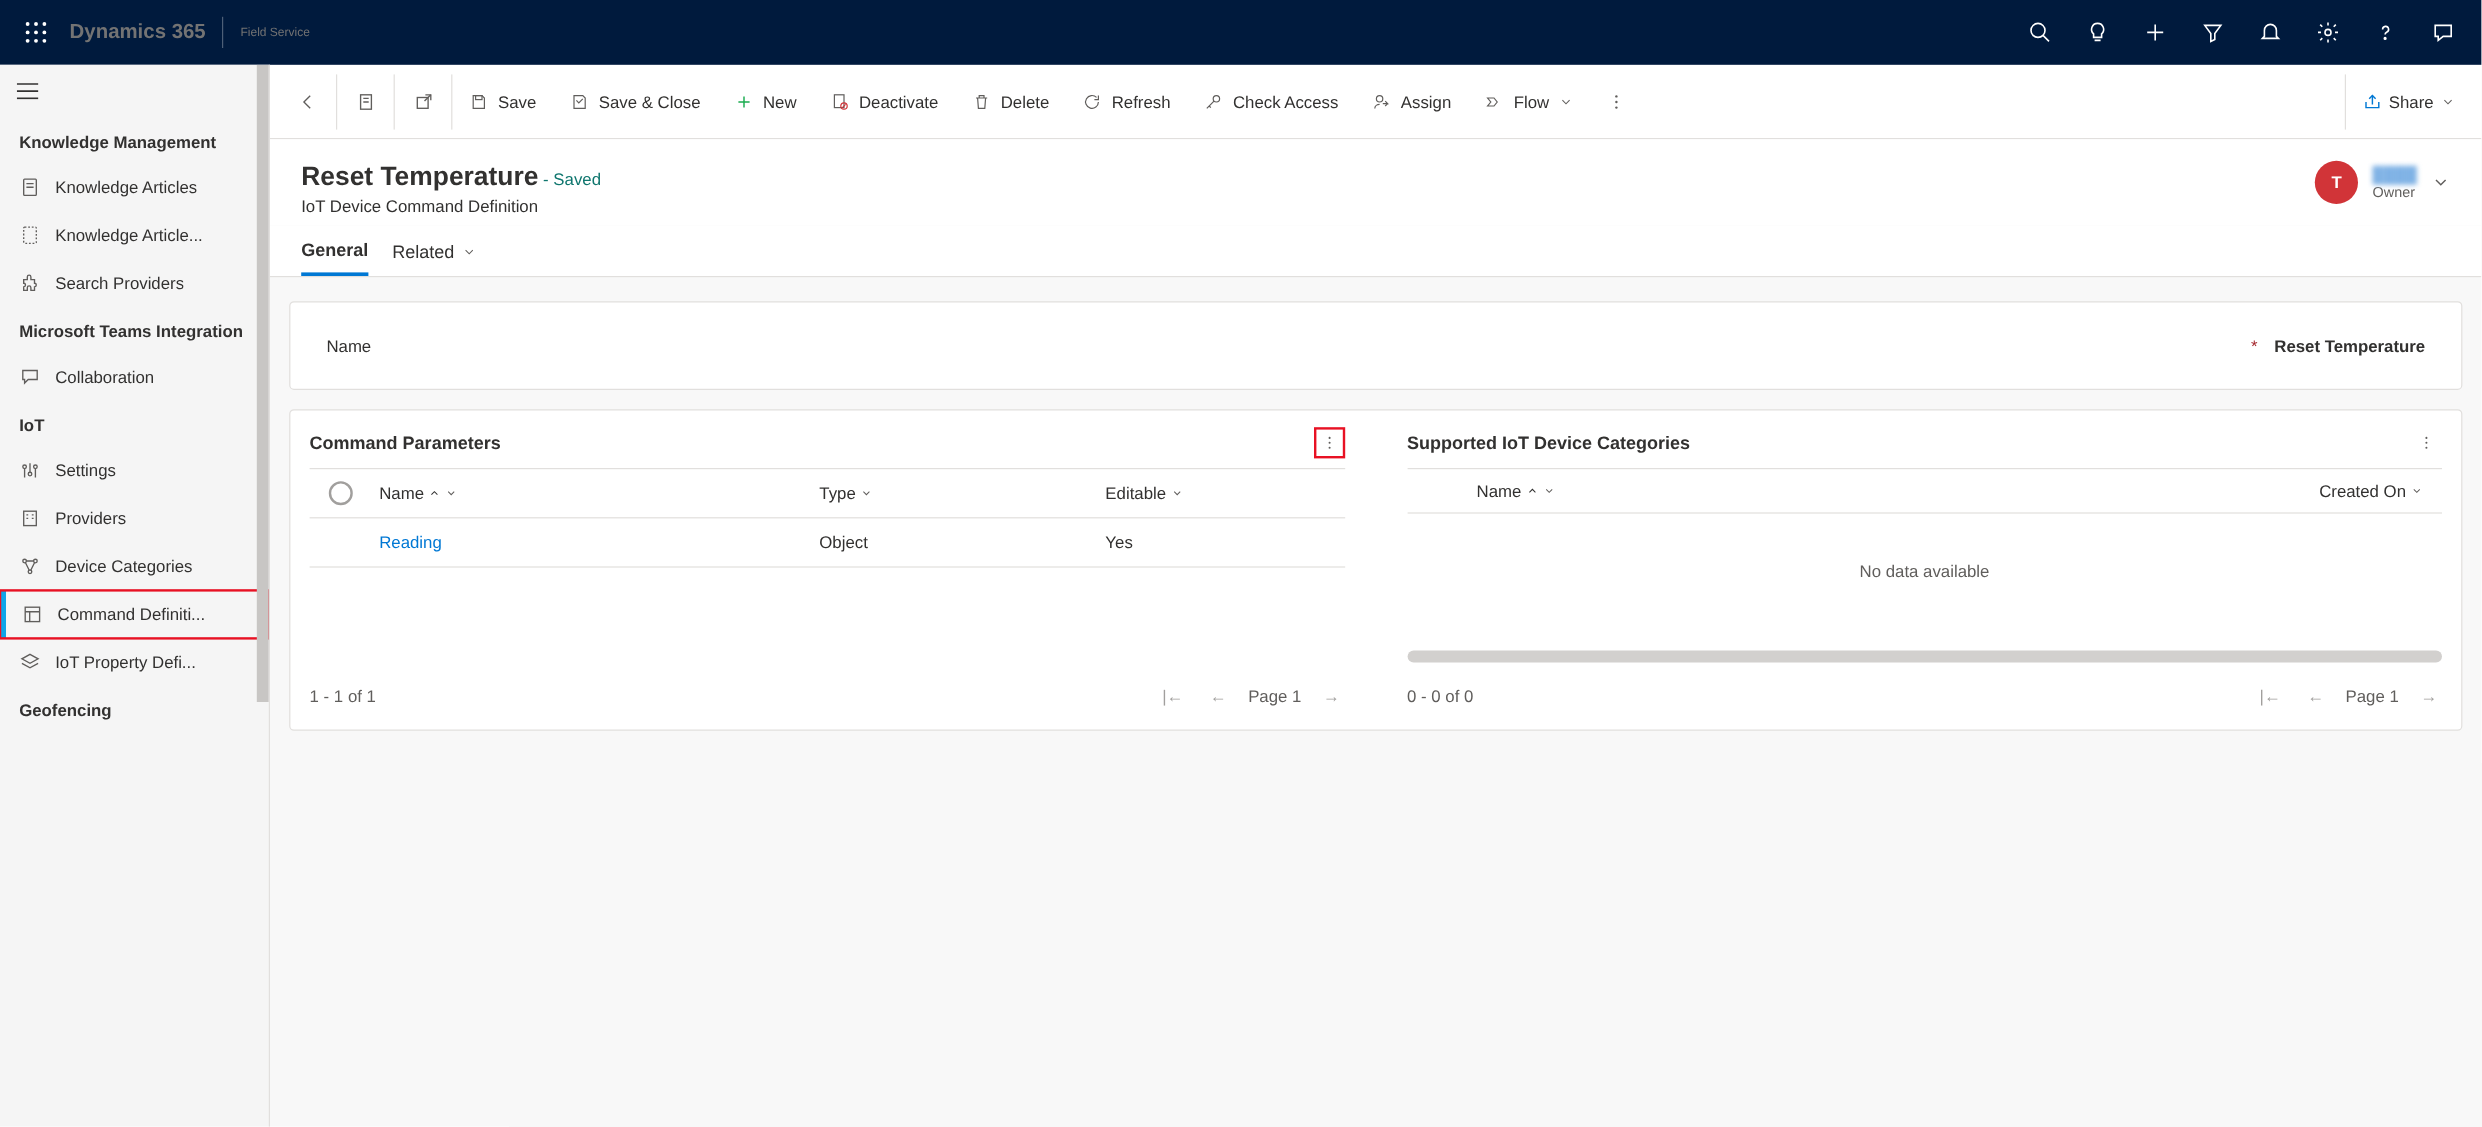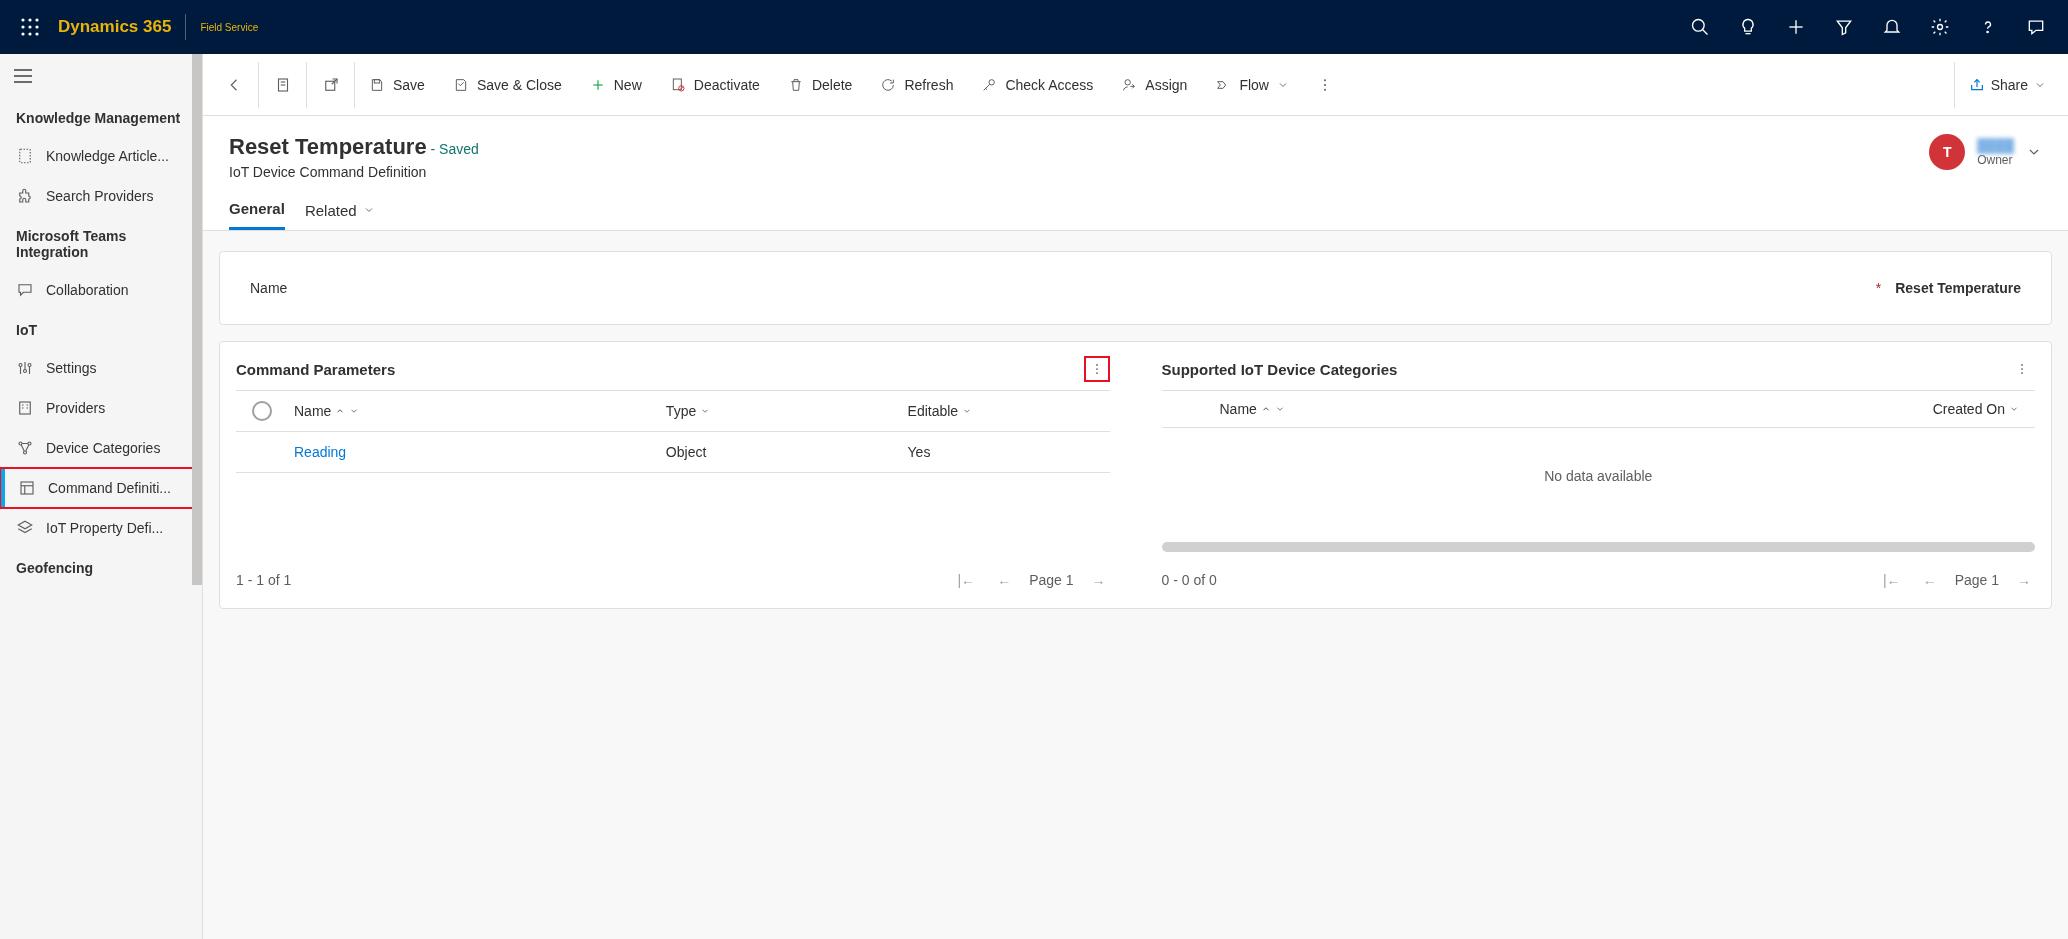--- a/index.html
+++ b/index.html
@@ -1,28 +1,28 @@
 <!DOCTYPE html>
 <html><head>
 <meta charset="utf-8">
 <style>
   * { box-sizing: border-box; margin: 0; padding: 0; }
   body { font-family: "Segoe UI", Arial, sans-serif; font-size: 14px; color: #323130; background: #fff; overflow: hidden; }
-  .top-bar { display: flex; align-items: center; height: 54px; background: #001a3d; color: #eab308; padding: 0 10px; }
+  .top-bar { display: flex; align-items: center; height: 54px; background: #001a3d; color: #737373; padding: 0 10px; }
   .waffle { width: 40px; height: 40px; display: flex; align-items: center; justify-content: center; cursor: pointer; }
   .brand { font-size: 17px; font-weight: 600; margin-left: 8px; }
   .divider-v { width: 1px; height: 26px; background: rgba(255,255,255,0.3); margin: 0 14px; }
   .app-name { font-size: 10px; }
   .top-spacer { flex: 1; }
   .top-icons { display: flex; gap: 4px; }
   .top-icon { width: 44px; height: 40px; display: flex; align-items: center; justify-content: center; cursor: pointer; }
   .top-icon svg { stroke: #fff; fill: none; }
 
   .main-layout { display: flex; height: calc(100vh - 54px); }
-  .sidebar { width: 203px; background: #f5f5f5; border-right: 1px solid #e1dfdd; overflow-y: auto; position: relative; padding-bottom: 14px; }
+  .sidebar { width: 225px; background: #f5f5f5; border-right: 1px solid #e1dfdd; overflow-y: auto; position: relative; padding-bottom: 14px; }
   .sb-hamburger { height: 44px; display: flex; align-items: center; padding-left: 14px; cursor: pointer; }
   .sb-section-title { font-weight: 600; font-size: 14px; color: #323130; padding: 12px 16px 10px; }
   .sb-item { display: flex; align-items: center; gap: 12px; height: 40px; padding: 0 16px; cursor: pointer; color: #323130; font-size: 14px; white-space: nowrap; overflow: hidden; text-overflow: ellipsis; }
   .sb-item .label { overflow: hidden; text-overflow: ellipsis; }
   .sb-item svg { flex-shrink: 0; }
   .sb-item.active { border-left: 5px solid #0ea5e9; padding-left: 13px; }
   .red-box { outline: 2px solid #e81123; outline-offset: -1px; }
   .sb-scrollbar { position: absolute; right: 0; top: 0; width: 10px; height: 60%; background: #c8c6c4; }
 
   .content { flex: 1; display: flex; flex-direction: column; overflow: hidden; }
@@ -157,20 +157,28 @@
       <svg width="18" height="14" viewBox="0 0 18 14" stroke="#323130" stroke-width="1.4">
           <line x1="0" y1="1" x2="18" y2="1"></line>
           <line x1="0" y1="7" x2="18" y2="7"></line>
           <line x1="0" y1="13" x2="18" y2="13"></line>
         </svg>
     </div>
 
     <div class="sb-section-title">Knowledge Management</div>
     <div class="sb-item">
       <svg width="18" height="18" viewBox="0 0 24 24" fill="none" stroke="#605e5c" stroke-width="1.5">
+          <rect x="5" y="3" width="14" height="18" rx="1"></rect>
+          <line x1="8" y1="8" x2="16" y2="8"></line>
+          <line x1="8" y1="12" x2="16" y2="12"></line>
+        </svg>
+      <span class="label">Knowledge Articles</span>
+    </div>
+    <div class="sb-item">
+      <svg width="18" height="18" viewBox="0 0 24 24" fill="none" stroke="#605e5c" stroke-width="1.5">
           <rect x="5" y="3" width="14" height="18" rx="1" stroke-dasharray="2 2"></rect>
         </svg>
       <span class="label">Knowledge Article...</span>
     </div>
     <div class="sb-item">
       <svg width="18" height="18" viewBox="0 0 24 24" fill="none" stroke="#605e5c" stroke-width="1.5">
           <path d="M5 8h4V5a2 2 0 1 1 4 0v3h4v4a2 2 0 1 1 0 4v4h-4v-3a2 2 0 1 0-4 0v3H5v-4a2 2 0 1 0 0-4z"></path>
         </svg>
       <span class="label">Search Providers</span>
     </div>

